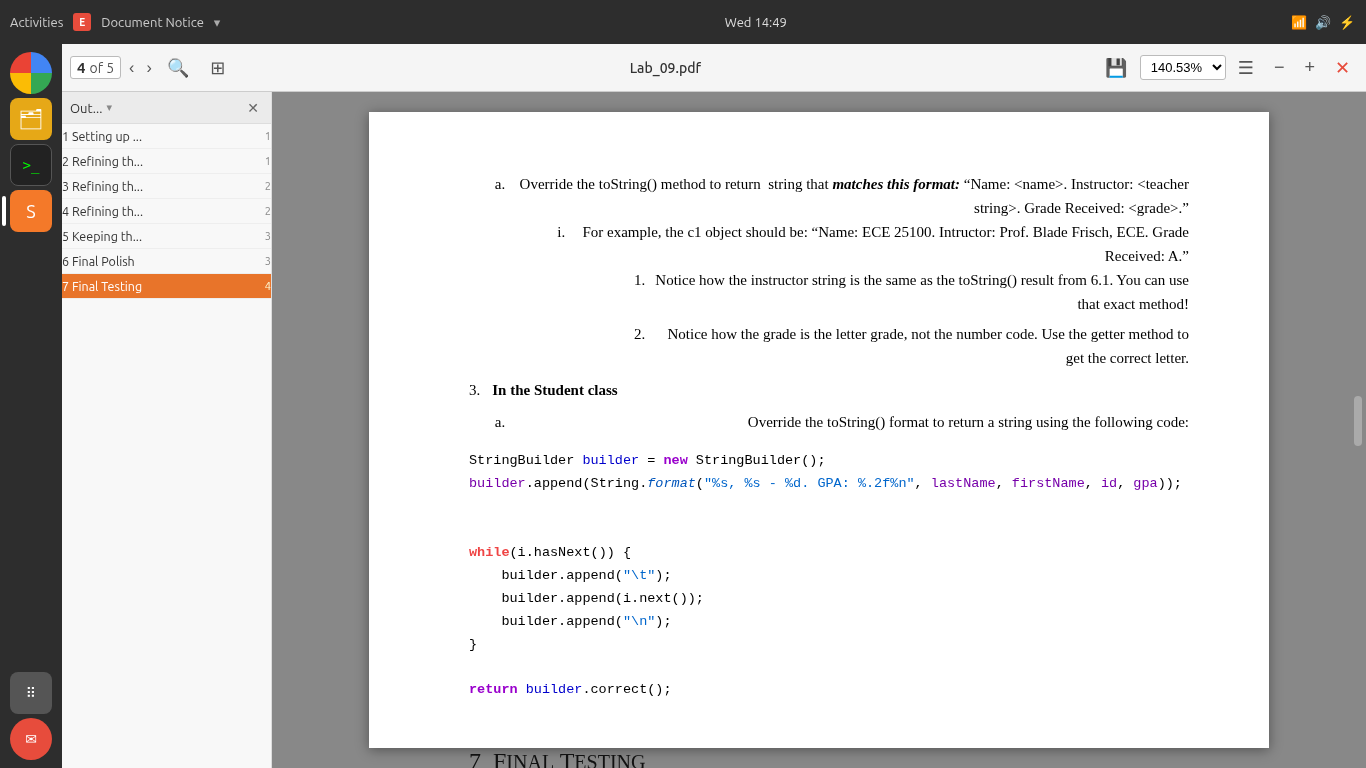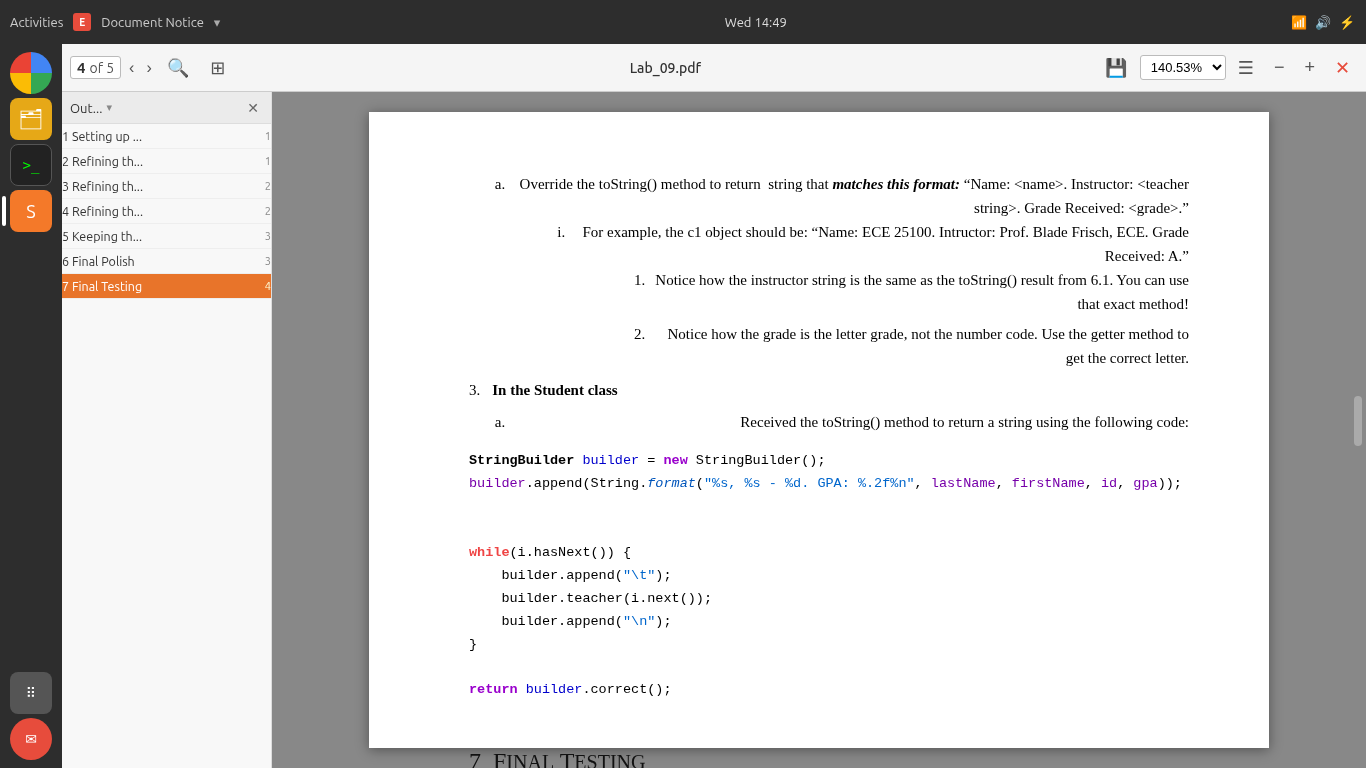--- a/index.html
+++ b/index.html
@@ -347,31 +347,31 @@
               </ul>
             </li>
           </ul>
 
           <div style="display:flex;align-items:flex-start;margin-bottom:8px;">
             <span style="font-size:15px;margin-right:12px;">3.</span>
             <span style="font-size:15px;"><span class="bold">In the Student class</span></span>
           </div>
 
           <ul class="content-list-a" style="margin-top:0;">
-            <li>Received the toString() method to return a string using the following code:</li>
+            <li>Override the toString() format to return a string using the following code:</li>
           </ul>
 
           <div class="code-block">
-            <div class="code-line"><span style="color:#000;font-weight:bold;">StringBuilder </span><span class="var-blue">builder</span><span style="color:#000;"> = </span><span class="kw-new">new</span><span style="color:#000;"> StringBuilder();</span></div>
+            <div class="code-line"><span style="color:#000;">StringBuilder </span><span class="var-blue">builder</span><span style="color:#000;"> = </span><span class="kw-new">new</span><span style="color:#000;"> StringBuilder();</span></div>
             <div class="code-line"><span style="color:#7700aa;">builder</span><span style="color:#000;">.append(</span><span style="color:#000;">String.</span><span class="method-italic">format</span><span style="color:#000;">(</span><span style="color:#0066cc;">"%s, %s - %d. GPA: %.2f%n"</span><span style="color:#000;">, </span><span class="var-purple">lastName</span><span style="color:#000;">, </span><span class="var-purple">firstName</span><span style="color:#000;">, </span><span class="var-purple">id</span><span style="color:#000;">, </span><span class="var-purple">gpa</span><span style="color:#000;">));</span></div>
             <div class="code-line">&nbsp;</div>
             <div class="code-line">&nbsp;</div>
             <div class="code-line"><span class="kw-while">while</span><span style="color:#000;">(i.hasNext()) {</span></div>
             <div class="code-line"><span style="color:#000;">    builder.append(</span><span style="color:#0066cc;">"\t"</span><span style="color:#000;">);</span></div>
-            <div class="code-line"><span style="color:#000;">    builder.teacher(i.next());</span></div>
+            <div class="code-line"><span style="color:#000;">    builder.append(i.next());</span></div>
             <div class="code-line"><span style="color:#000;">    builder.append(</span><span style="color:#0066cc;">"\n"</span><span style="color:#000;">);</span></div>
             <div class="code-line"><span style="color:#000;">}</span></div>
             <div class="code-line">&nbsp;</div>
             <div class="code-line"><span class="kw-return">return</span><span class="var-blue"> builder</span><span style="color:#000;">.correct();</span></div>
           </div>
 
           <div class="section-heading">
             <span class="section-num">7&nbsp;&nbsp;</span><span class="section-title">F<span style="font-size:20px;">INAL</span> T<span style="font-size:20px;">ESTING</span></span>
           </div>
 

